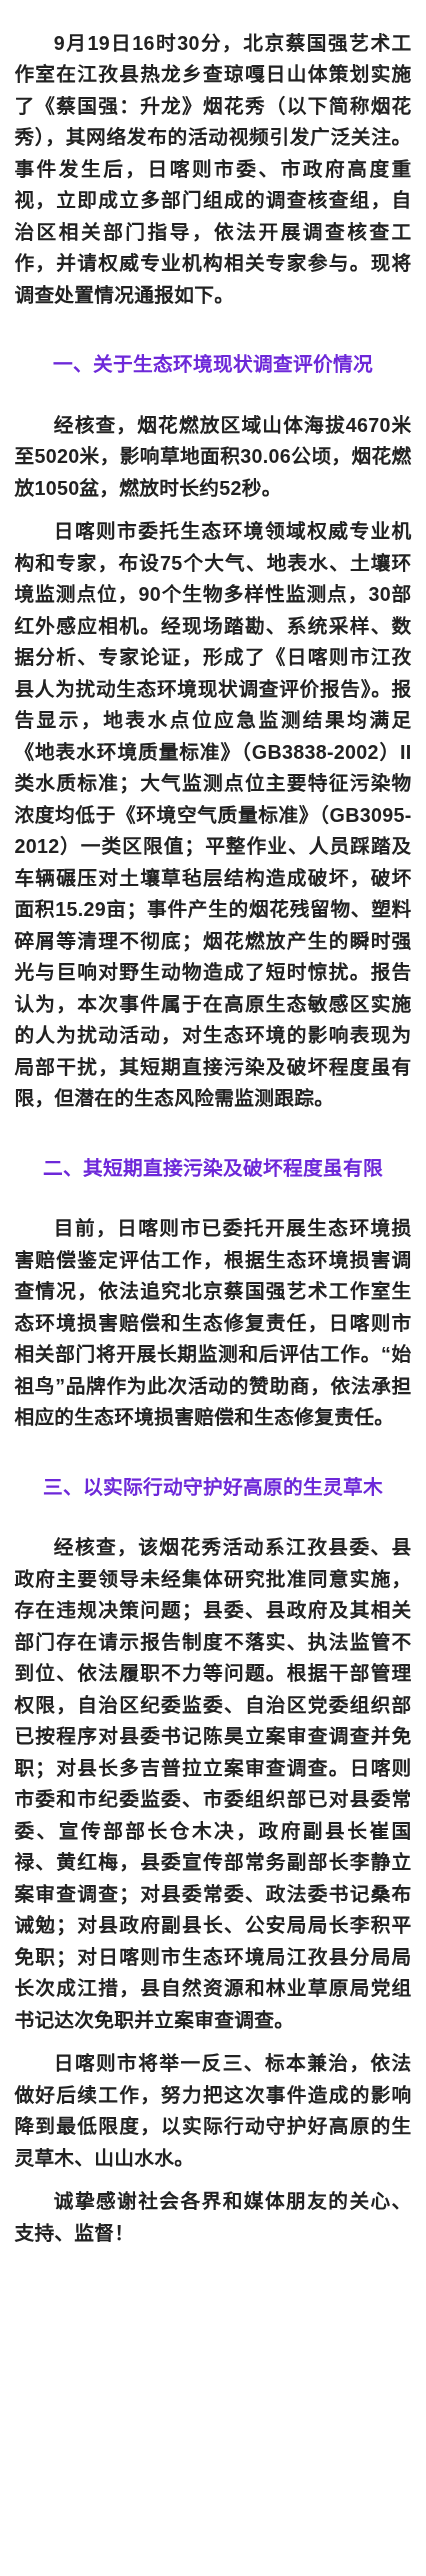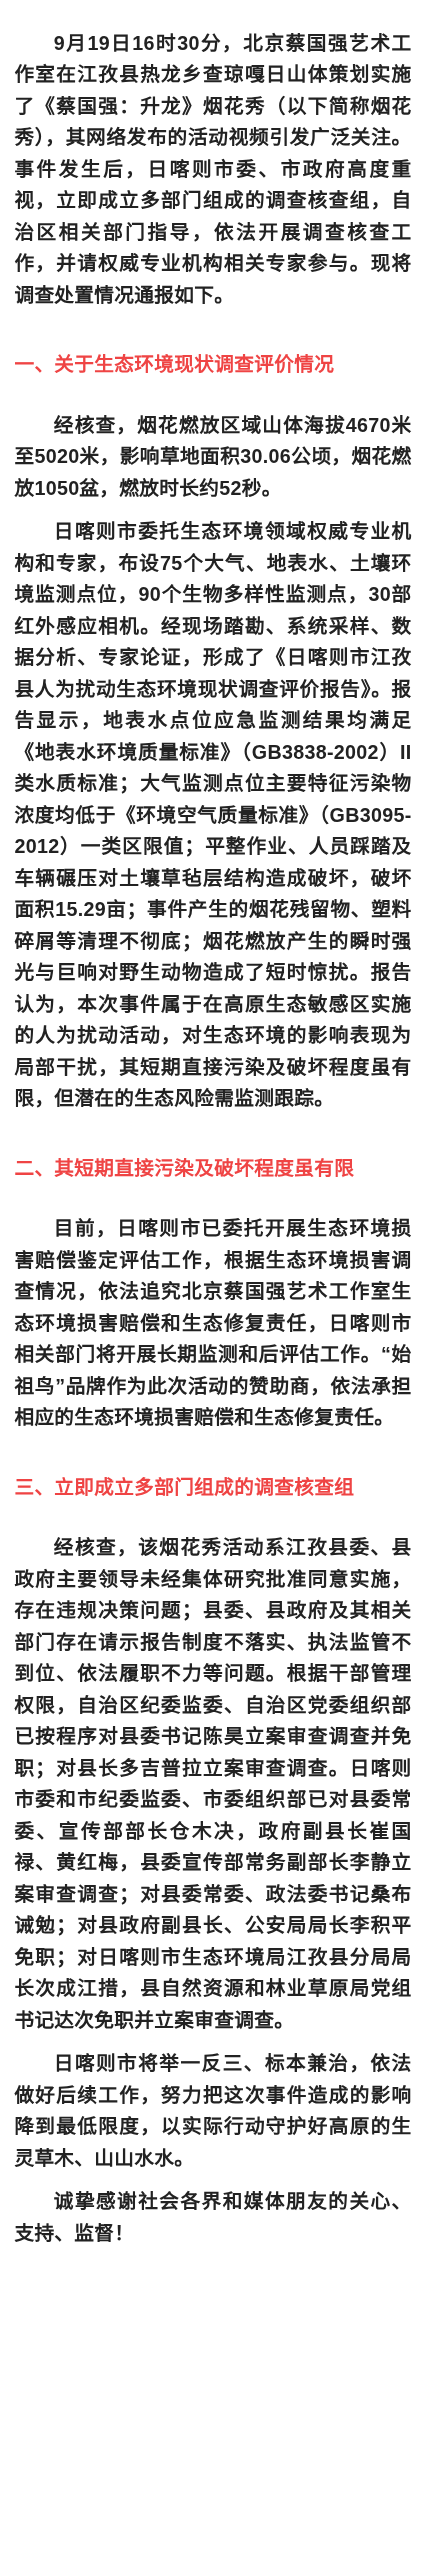--- a/index.html
+++ b/index.html
@@ -30,24 +30,25 @@
     line-height: 31.5px;
     font-weight: 600;
     text-align: justify;
     text-justify: inter-ideograph;
     text-indent: 2em;
     margin: 12px 0;
     letter-spacing: 0.3px;
     word-break: break-all;
   }
   h2.section-heading {
+    text-align: center;
     font-size: 19.7px;
     line-height: 31.5px;
     font-weight: 800;
-    color: #ef4444;
+    color: #6d28d9;
     margin: 38px 0 29px 0;
     letter-spacing: 0.3px;
   }
 </style>
 </head>
 <body>
 
 <div class="page">
 
 
@@ -57,21 +58,21 @@
 
   <p class="body-para">经核查，烟花燃放区域山体海拔4670米至5020米，影响草地面积30.06公顷，烟花燃放1050盆，燃放时长约52秒。</p>
 
   <p class="body-para">日喀则市委托生态环境领域权威专业机构和专家，布设75个大气、地表水、土壤环境监测点位，90个生物多样性监测点，30部红外感应相机。经现场踏勘、系统采样、数据分析、专家论证，形成了《日喀则市江孜县人为扰动生态环境现状调查评价报告》。报告显示，地表水点位应急监测结果均满足《地表水环境质量标准》（GB3838-2002）II类水质标准；大气监测点位主要特征污染物浓度均低于《环境空气质量标准》（GB3095-2012）一类区限值；平整作业、人员踩踏及车辆碾压对土壤草毡层结构造成破坏，破坏面积15.29亩；事件产生的烟花残留物、塑料碎屑等清理不彻底；烟花燃放产生的瞬时强光与巨响对野生动物造成了短时惊扰。报告认为，本次事件属于在高原生态敏感区实施的人为扰动活动，对生态环境的影响表现为局部干扰，其短期直接污染及破坏程度虽有限，但潜在的生态风险需监测跟踪。</p>
 
   <h2 class="section-heading">二、其短期直接污染及破坏程度虽有限</h2>
 
 
   <p class="body-para">目前，日喀则市已委托开展生态环境损害赔偿鉴定评估工作，根据生态环境损害调查情况，依法追究北京蔡国强艺术工作室生态环境损害赔偿和生态修复责任，日喀则市相关部门将开展长期监测和后评估工作。“始祖鸟”品牌作为此次活动的赞助商，依法承担相应的生态环境损害赔偿和生态修复责任。</p>
 
-  <h2 class="section-heading">三、立即成立多部门组成的调查核查组</h2>
+  <h2 class="section-heading">三、以实际行动守护好高原的生灵草木</h2>
 
   <p class="body-para">经核查，该烟花秀活动系江孜县委、县政府主要领导未经集体研究批准同意实施，存在违规决策问题；县委、县政府及其相关部门存在请示报告制度不落实、执法监管不到位、依法履职不力等问题。根据干部管理权限，自治区纪委监委、自治区党委组织部已按程序对县委书记陈昊立案审查调查并免职；对县长多吉普拉立案审查调查。日喀则市委和市纪委监委、市委组织部已对县委常委、宣传部部长仓木决，政府副县长崔国禄、黄红梅，县委宣传部常务副部长李静立案审查调查；对县委常委、政法委书记桑布诫勉；对县政府副县长、公安局局长李积平免职；对日喀则市生态环境局江孜县分局局长次成江措，县自然资源和林业草原局党组书记达次免职并立案审查调查。</p>
 
   <p class="body-para">日喀则市将举一反三、标本兼治，依法做好后续工作，努力把这次事件造成的影响降到最低限度，以实际行动守护好高原的生灵草木、山山水水。</p>
 
   <p class="body-para">诚挚感谢社会各界和媒体朋友的关心、支持、监督！</p>
 
 </div>
 
 

